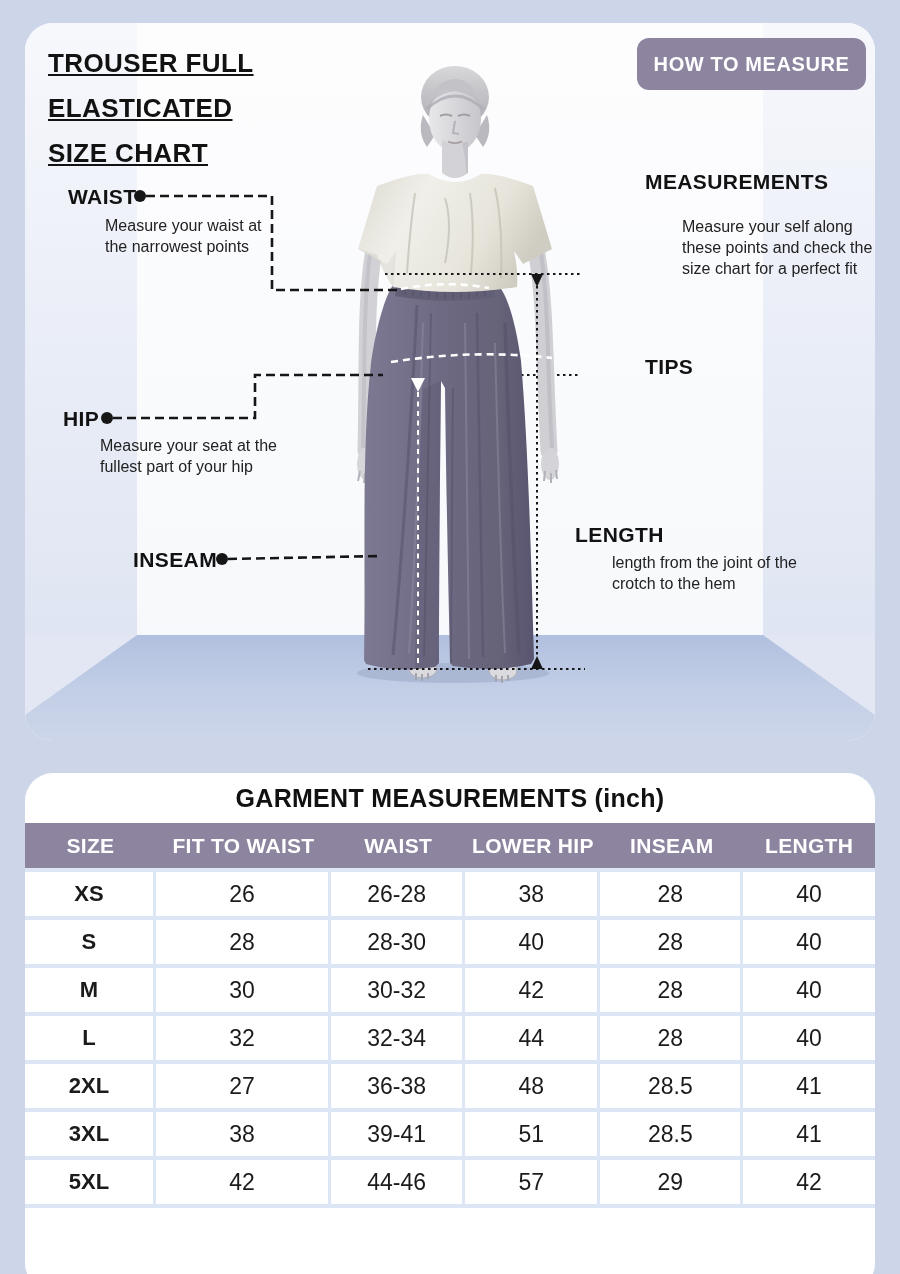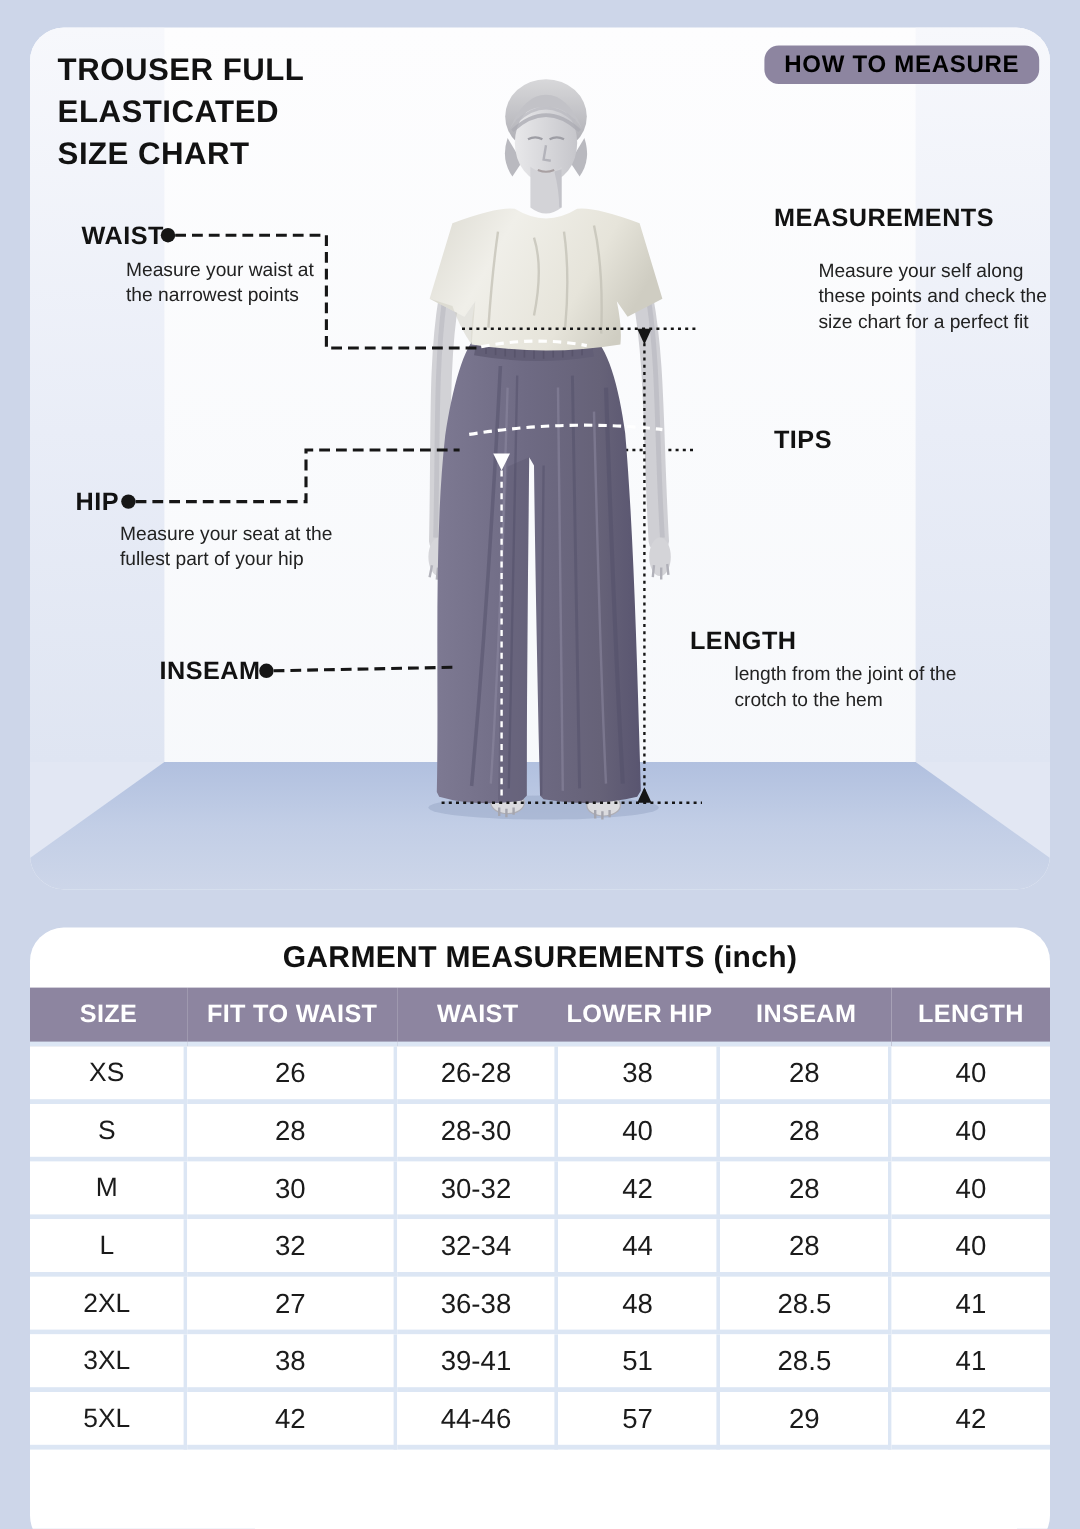--- a/index.html
+++ b/index.html
@@ -27,27 +27,27 @@
   }
   .wall-tri{
     position:absolute;top:612px;width:112px;height:80px;
   }
   .wall-tri.left{left:0;background:#e2e7f3;clip-path:polygon(0 0,100% 0,0 100%);}
   .wall-tri.right{right:0;background:#e2e7f3;clip-path:polygon(0 0,100% 0,100% 100%);}
   .figure-svg{position:absolute;left:0;top:0;width:850px;height:718px;}
 
   .page-title{
     position:absolute;left:23px;top:18px;width:380px;
-    font-size:26px;font-weight:800;letter-spacing:.4px;line-height:35px;color:#121212;
+    font-size:26px;font-weight:800;letter-spacing:.4px;line-height:45px;color:#121212;text-decoration:underline;
   }
   .badge{
-    position:absolute;left:612px;top:15px;width:229px;height:32px;
+    position:absolute;left:612px;top:15px;width:229px;height:52px;
     background:var(--accent,#8d85a0);border-radius:12px;
     display:flex;align-items:center;justify-content:center;
-    color:#000000;font-size:20px;font-weight:800;letter-spacing:.6px;
+    color:#ffffff;font-size:20px;font-weight:800;letter-spacing:.6px;
   }
   .anno-label{
     position:absolute;font-size:21px;font-weight:800;letter-spacing:.4px;color:#121212;
   }
   .anno-desc{
     position:absolute;font-size:16px;line-height:21px;color:#222;margin-left:37px;
   }
   
   .table-card{
     position:absolute;left:25px;top:745px;width:850px;height:518px;
@@ -63,21 +63,21 @@
     font-size:21px;font-weight:800;letter-spacing:.3px;
     border-bottom:4px solid #dce6f4;
   }
   .size-table tbody td{
     height:42px;text-align:center;vertical-align:middle;
     font-size:23px;color:#1b1b1b;
     border-bottom:4px solid #dce6f4;border-right:3px solid #dce6f4;
     background:#fff;
   }
   .size-table tbody td:last-child{border-right:none;}
-  .size-table tbody td.size-cell{font-weight:400;font-size:22px;}
+  .size-table tbody td.size-cell{font-weight:700;font-size:22px;}
 </style>
 </head>
 <body>
 
 <div class="stage">
   <div class="wall-left"></div>
   <div class="wall-right"></div>
   <div class="floor"></div>
   <div class="wall-tri left"></div>
   <div class="wall-tri right"></div>

